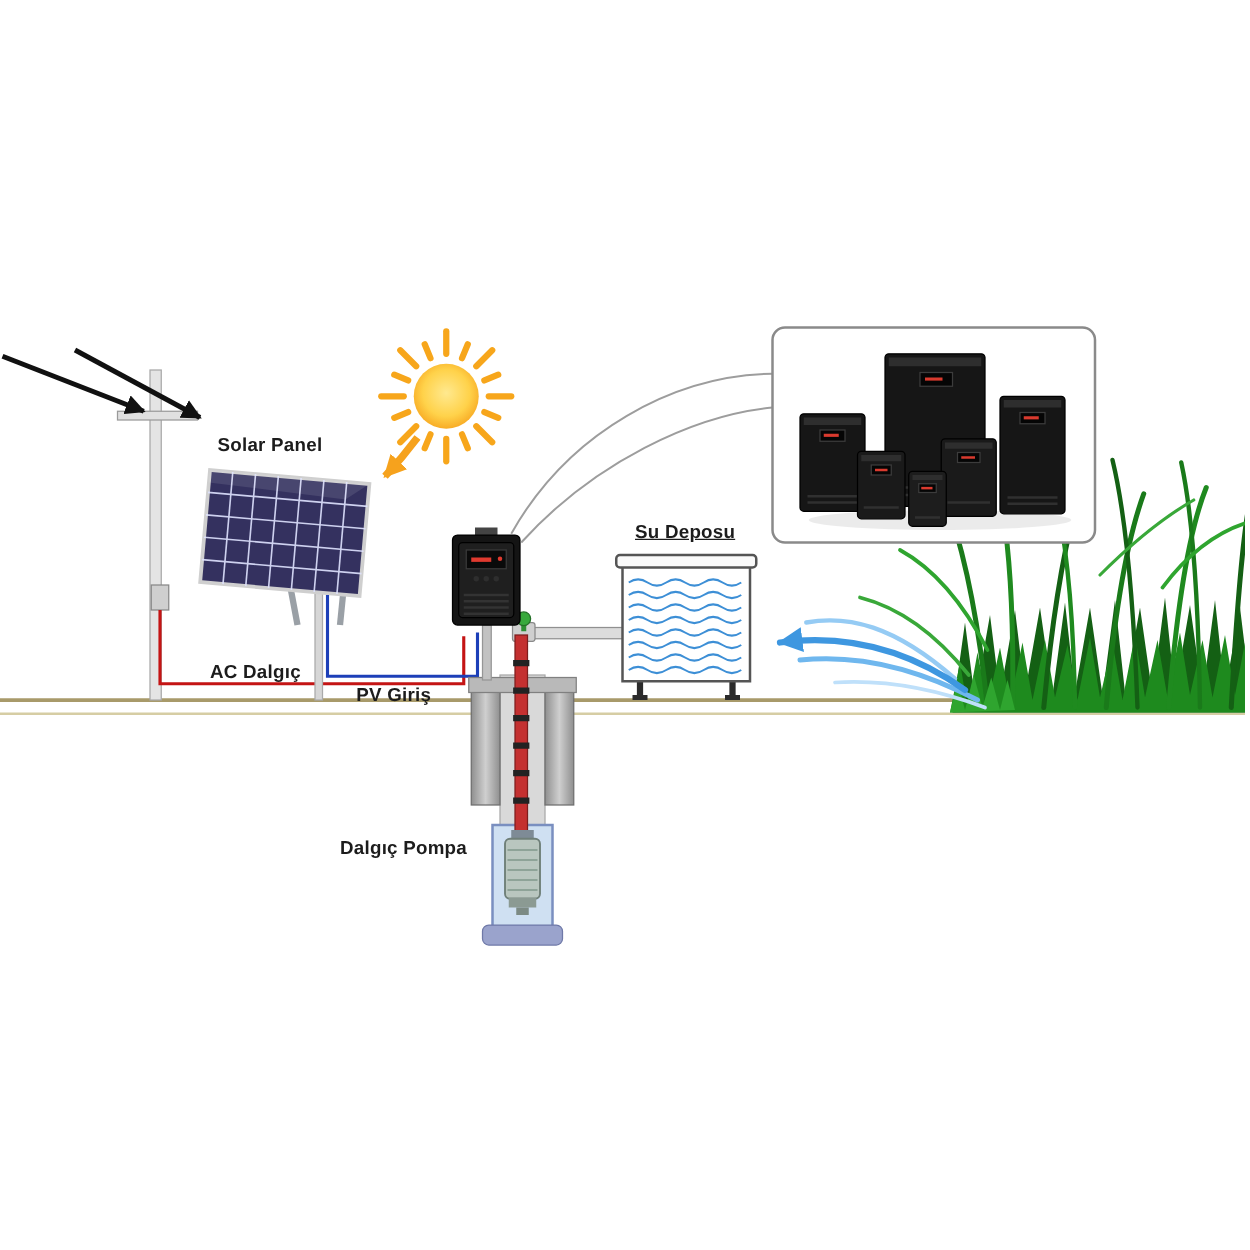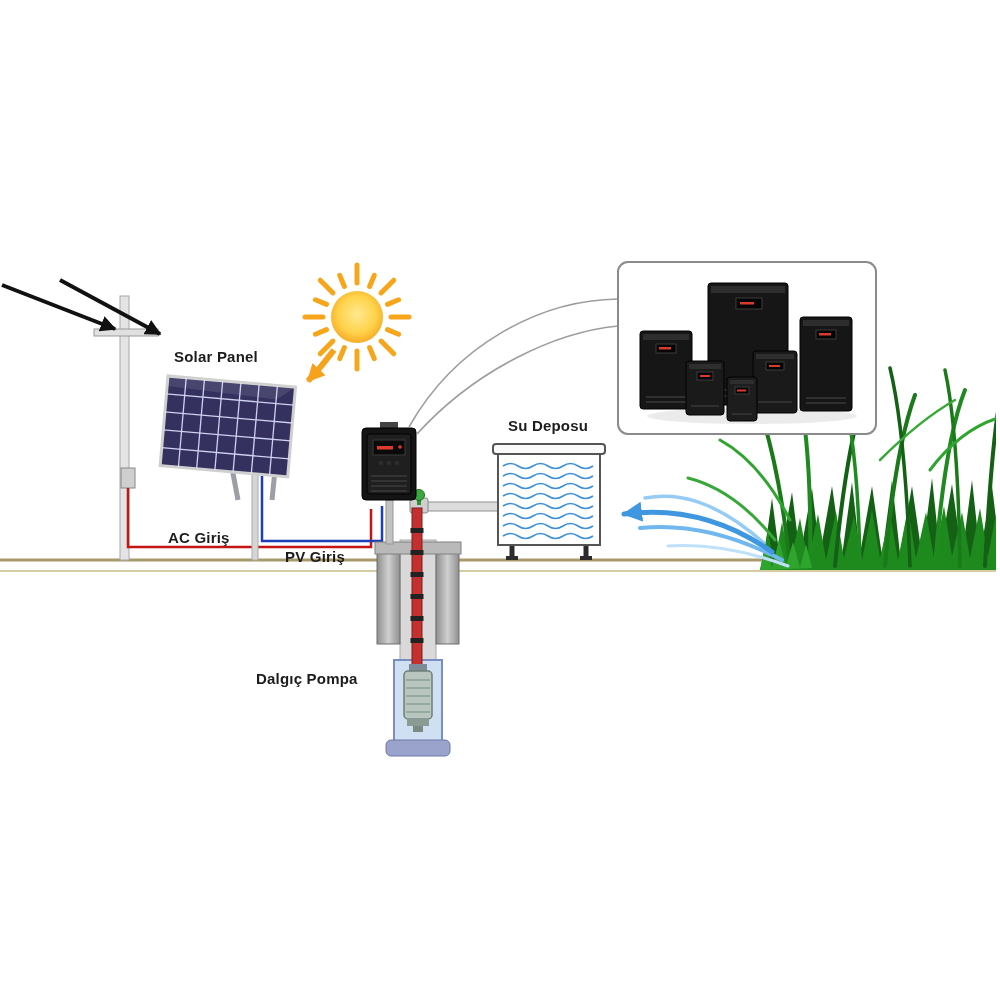--- a/index.html
+++ b/index.html
@@ -263,18 +263,18 @@
          <rect x="730" y="380" width="24" height="4" fill="#2e2e2e"></rect>
          <rect x="735" y="387" width="14" height="7" fill="#050505" stroke="#3c3c3c"></rect>
          <rect x="737" y="389.5" width="9" height="2" fill="#d93a2e"></rect>
          <line x1="732" y1="414" x2="752" y2="414" stroke="#303030" stroke-width="2"></line>
           </g>
     </g>
   </g>
 </svg>
 
 <div class="label" style="left:174px;top:348px;">Solar Panel</div>
-<div class="label" style="left:168px;top:529px;">AC Giriş</div>
+<div class="label" style="left:168px;top:529px;">AC Dalgıç</div>
 <div class="label" style="left:285px;top:548px;">PV Giriş</div>
-<div class="label" style="left:508px;top:417px;">Su Deposu</div>
-<div class="label" style="left:256px;top:670px;">Dalgıç Pompa</div>
+<div class="label" style="left:508px;top:417px;text-decoration:underline;">Su Deposu</div>
+<div class="label" style="left:272px;top:670px;">Dalgıç Pompa</div>
 
 </div>
 
 </body></html>

